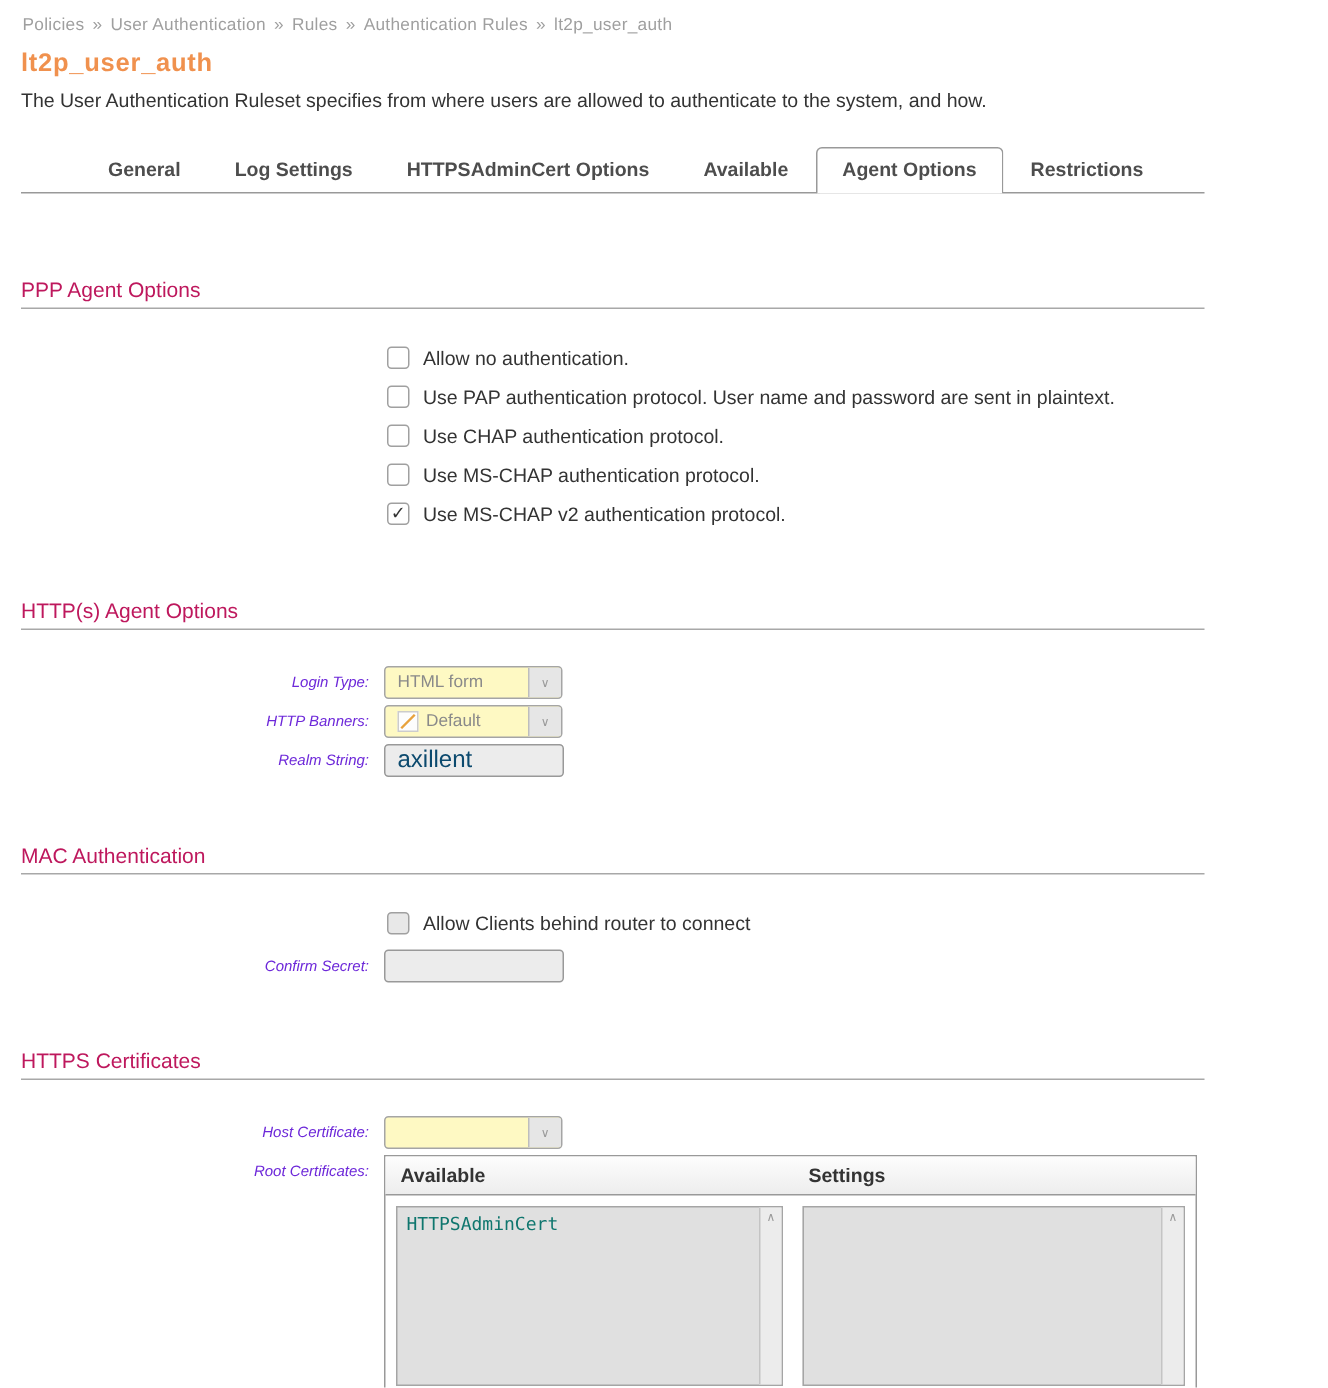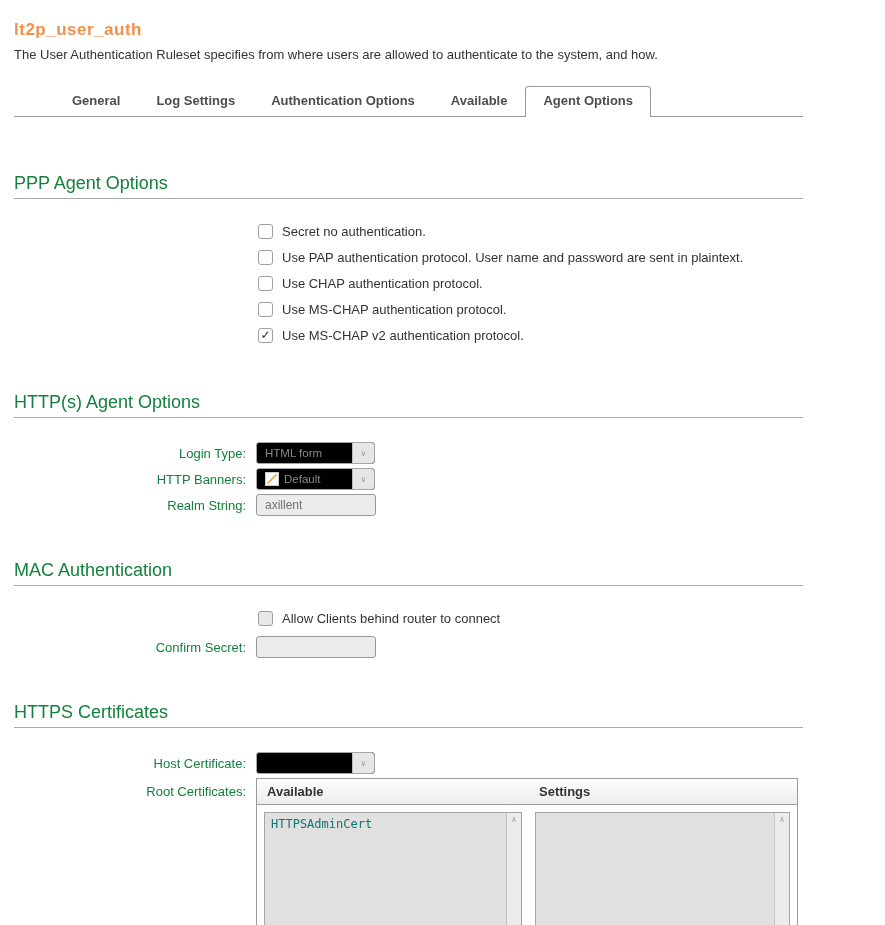--- a/index.html
+++ b/index.html
@@ -18,53 +18,53 @@
 
   
   .tabbar { margin-top:26px; display:flex; align-items:flex-end; border-bottom:1px solid #999;
             height:29px; padding-left:40px; position:relative; width:789px; }
   .tab { font-size:13px; font-weight:bold; color:#4d4d4d; padding:6px 17px 8px 17px; cursor:pointer;
          border:1px solid transparent; border-bottom:none;margin-top:18px; }
   .tab.active { background:#fff; border-color:#999; border-radius:4px 4px 0 0; margin-bottom:-1px;
                 padding-bottom:9px; }
 
   
-  .section-head { font-size:18px; color:#15803d; }
+  .section-head { font-size:14px; color:#be185d; }
   .section-rule { border:none; border-top:1px solid #a8a8a8; margin-top:4px; width:789px; }
   .sec-ppp   { margin-top:56px; }
   .sec-http  { margin-top:49px; }
   .sec-mac   { margin-top:44px; }
   .sec-https { margin-top:44px; }
 
   
   .check-list { margin:24px 0 0 244px; }
   .check-row { display:flex; align-items:center; margin-bottom:10px; height:16px; cursor:pointer; }
   .checkbox { width:15px; height:15px; background:#fff; border:1px solid #a0a0a0; border-radius:3px;
               display:flex; align-items:center; justify-content:center; font-size:12px; color:#333;
               flex:0 0 15px; }
   .checkbox.disabled { background:#e8e8e8; }
   .checkbox .mark { visibility:hidden; line-height:1; }
   .checkbox.checked .mark { visibility:visible; }
   .check-label { font-size:13px; color:#333; margin-left:9px; white-space:nowrap; }
 
   
   .form { margin-top:24px; }
   .form-row { display:flex; align-items:center; margin-bottom:4px; }
-  .form-label { width:242px; text-align:right; padding-right:10px; font-size:13px; color:#15803d; }
-  .dropdown { width:119px; height:22px; background:#000000; border:1px solid #a5a5a5; border-radius:3px;
+  .form-label { width:242px; text-align:right; padding-right:10px; font-size:10px; color:#6d28d9;font-style:italic; }
+  .dropdown { width:119px; height:22px; background:#fef9c3; border:1px solid #a5a5a5; border-radius:3px;
               display:flex; align-items:center; overflow:hidden; }
   .dropdown .dd-text { flex:1; padding-left:8px; font-size:11.5px; color:#8a8a8a; white-space:nowrap;
                        display:flex; align-items:center; }
   .dropdown .dd-arrow { width:22px; align-self:stretch; border-left:1px solid #bdbdbd;
                         display:flex; align-items:center; justify-content:center;
                         font-size:8px; color:#9a9a9a; background:#e6e6e6; cursor:pointer; }
   .dd-icon { width:14px; height:14px; background:#fdfdfd; border:1px solid #ccc; margin-right:5px;
              display:inline-block; flex:0 0 14px; }
   .textinput { width:120px; height:22px; background:#ececec; border:1px solid #999; border-radius:3px;
-               font-size:12px; color:#737373; padding:0 8px; font-family:"Liberation Sans",sans-serif; }
+               font-size:16px; color:#0c4a6e; padding:0 8px; font-family:"Liberation Sans",sans-serif; }
   .textinput.password { font-size:10px; letter-spacing:1.5px; color:#667; }
 
   
   .root-row { display:flex; align-items:flex-start; }
   .root-row .form-label { padding-top:6px; }
   .dualpanel { width:542px; border:1px solid #999; background:#fff; }
   .dp-header { display:flex; background:linear-gradient(#fdfdfd,#ededed); border-bottom:1px solid #999;
                height:26px; align-items:center; }
   .dp-header .dp-h { font-size:13px; font-weight:bold; color:#333; }
   .dp-header .dp-h.avail { width:282px; padding-left:10px; }
@@ -78,41 +78,53 @@
   .vscroll { position:absolute; top:0; right:0; bottom:0; width:15px; background:#ececec;
              border-left:1px solid #c4c4c4; display:flex; flex-direction:column;
              justify-content:space-between; align-items:center; cursor:pointer; }
   .vscroll .arr { font-size:8px; color:#9a9a9a; line-height:14px; }
 </style>
 </head>
 <body>
 
 <div class="page">
 
+  <div class="breadcrumb">
+    <span class="crumb">Policies</span>
+    <span>»</span>
+    <span class="crumb">User Authentication</span>
+    <span>»</span>
+    <span class="crumb">Rules</span>
+    <span>»</span>
+    <span class="crumb">Authentication Rules</span>
+    <span>»</span>
+    <span>lt2p_user_auth</span>
+  </div>
 
   <div class="title">lt2p_user_auth</div>
   <div class="desc">The User Authentication Ruleset specifies from where users are allowed to authenticate to the system, and how.</div>
 
   <div class="tabbar">
     <div class="tab">General</div>
     <div class="tab">Log Settings</div>
-    <div class="tab">Authentication Options</div>
+    <div class="tab">HTTPSAdminCert Options</div>
     <div class="tab">Available</div>
     <div class="tab active">Agent Options</div>
+    <div class="tab">Restrictions</div>
   </div>
 
   <div class="sec-ppp">
     <div class="section-head">PPP Agent Options</div>
     <hr class="section-rule">
     <div class="check-list">
       <div class="check-row">
         <span class="checkbox">
             <span class="mark">✓</span>
           </span>
-        <span class="check-label">Secret no authentication.</span>
+        <span class="check-label">Allow no authentication.</span>
       </div>
       <div class="check-row">
         <span class="checkbox">
             <span class="mark">✓</span>
           </span>
         <span class="check-label">Use PAP authentication protocol. User name and password are sent in plaintext.</span>
       </div>
       <div class="check-row">
         <span class="checkbox">
             <span class="mark">✓</span>

